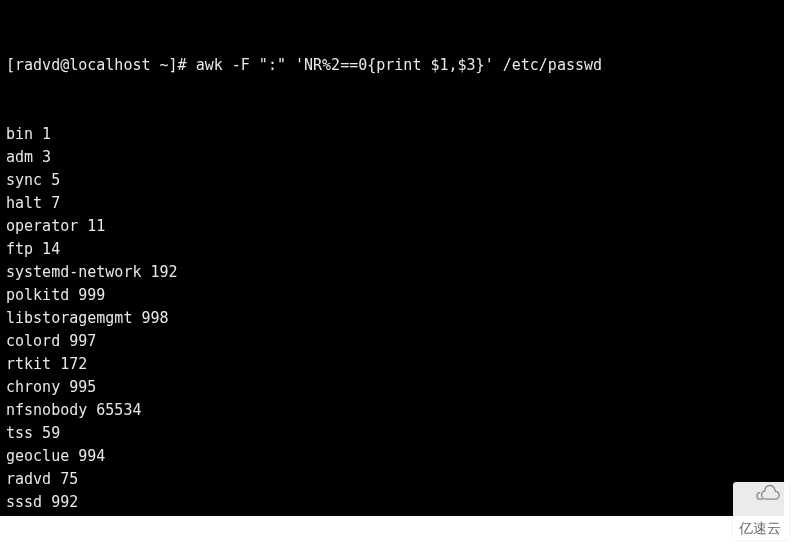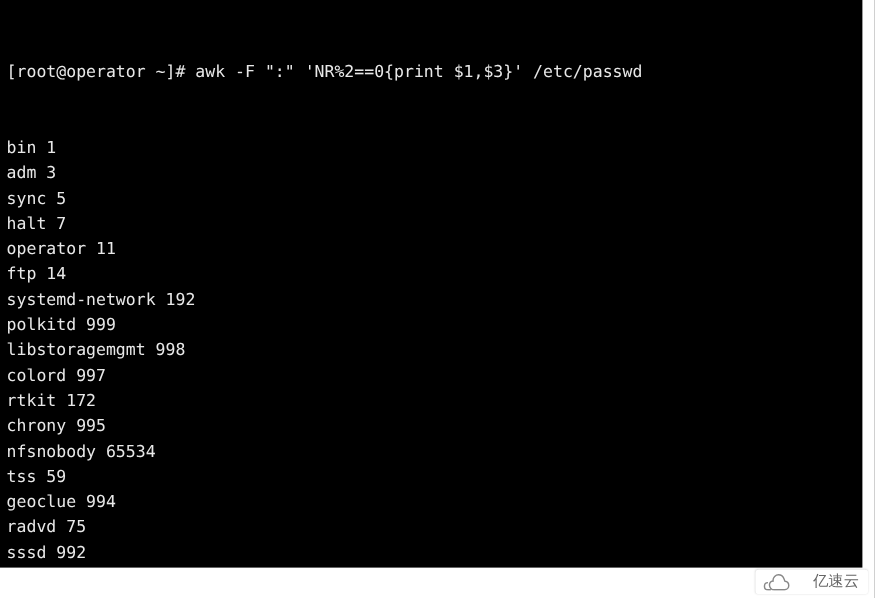--- a/index.html
+++ b/index.html
@@ -37,44 +37,45 @@
       display: inline;
     }
     .watermark {
       position: absolute;
       right: 6px;
       bottom: 4px;
       background: rgba(255,255,255,0.92);
       padding: 2px 8px 2px 6px;
       border-radius: 3px;
       display: flex;
-      align-items: center;
+      align-items: flex-end;
       gap: 20px;
       font-family: "Microsoft YaHei", "PingFang SC", sans-serif;
       color: #666;
       font-size: 14px;
       box-shadow: 0 0 2px rgba(0,0,0,0.15);
+      flex-direction: column;
     }
     .watermark svg {
       width: 26px;
       height: 16px;
     }
     .outer {
       width: 795px;
       height: 544px;
       background:#ffffff;
       position: relative;
     }
   </style>
 </head>
 <body>
 
 <div class="outer">
   <div class="terminal">
-    <span class="line"><span class="prompt-part">[root@operator ~]# </span><span class="cmd-part">awk -F ":" 'NR%2==0{print $1,$3}' /etc/passwd</span></span>
+    <span class="line"><span class="prompt-part">[radvd@localhost ~]# </span><span class="cmd-part">awk -F ":" 'NR%2==0{print $1,$3}' /etc/passwd</span></span>
     <div id="output-lines"><span class="line">bin 1</span><span class="line">adm 3</span><span class="line">sync 5</span><span class="line">halt 7</span><span class="line">operator 11</span><span class="line">ftp 14</span><span class="line">systemd-network 192</span><span class="line">polkitd 999</span><span class="line">libstoragemgmt 998</span><span class="line">colord 997</span><span class="line">rtkit 172</span><span class="line">chrony 995</span><span class="line">nfsnobody 65534</span><span class="line">tss 59</span><span class="line">geoclue 994</span><span class="line">radvd 75</span><span class="line">sssd 992</span><span class="line">gnome-initial-setup 991</span></div>
     
   </div>
 
   <div class="watermark">
     <svg viewBox="0 0 40 24">
       <path d="M30 7c-1.2-3-4-5-7.3-5C18.5 2 15 5.5 15 9.8c0 .3 0 .6.1.9C12.2 11 10 13.5 10 16.5 10 20 12.9 23 16.5 23H31c3.3 0 6-2.7 6-6 0-3.1-2.4-5.7-5.4-6z" fill="none" stroke="#888" stroke-width="2"></path>
       <path d="M8 13c-3 0-5 2.2-5 5 0 2.8 2.2 5 5 5h4" fill="none" stroke="#888" stroke-width="2"></path>
     </svg>
     <span>亿速云</span>

